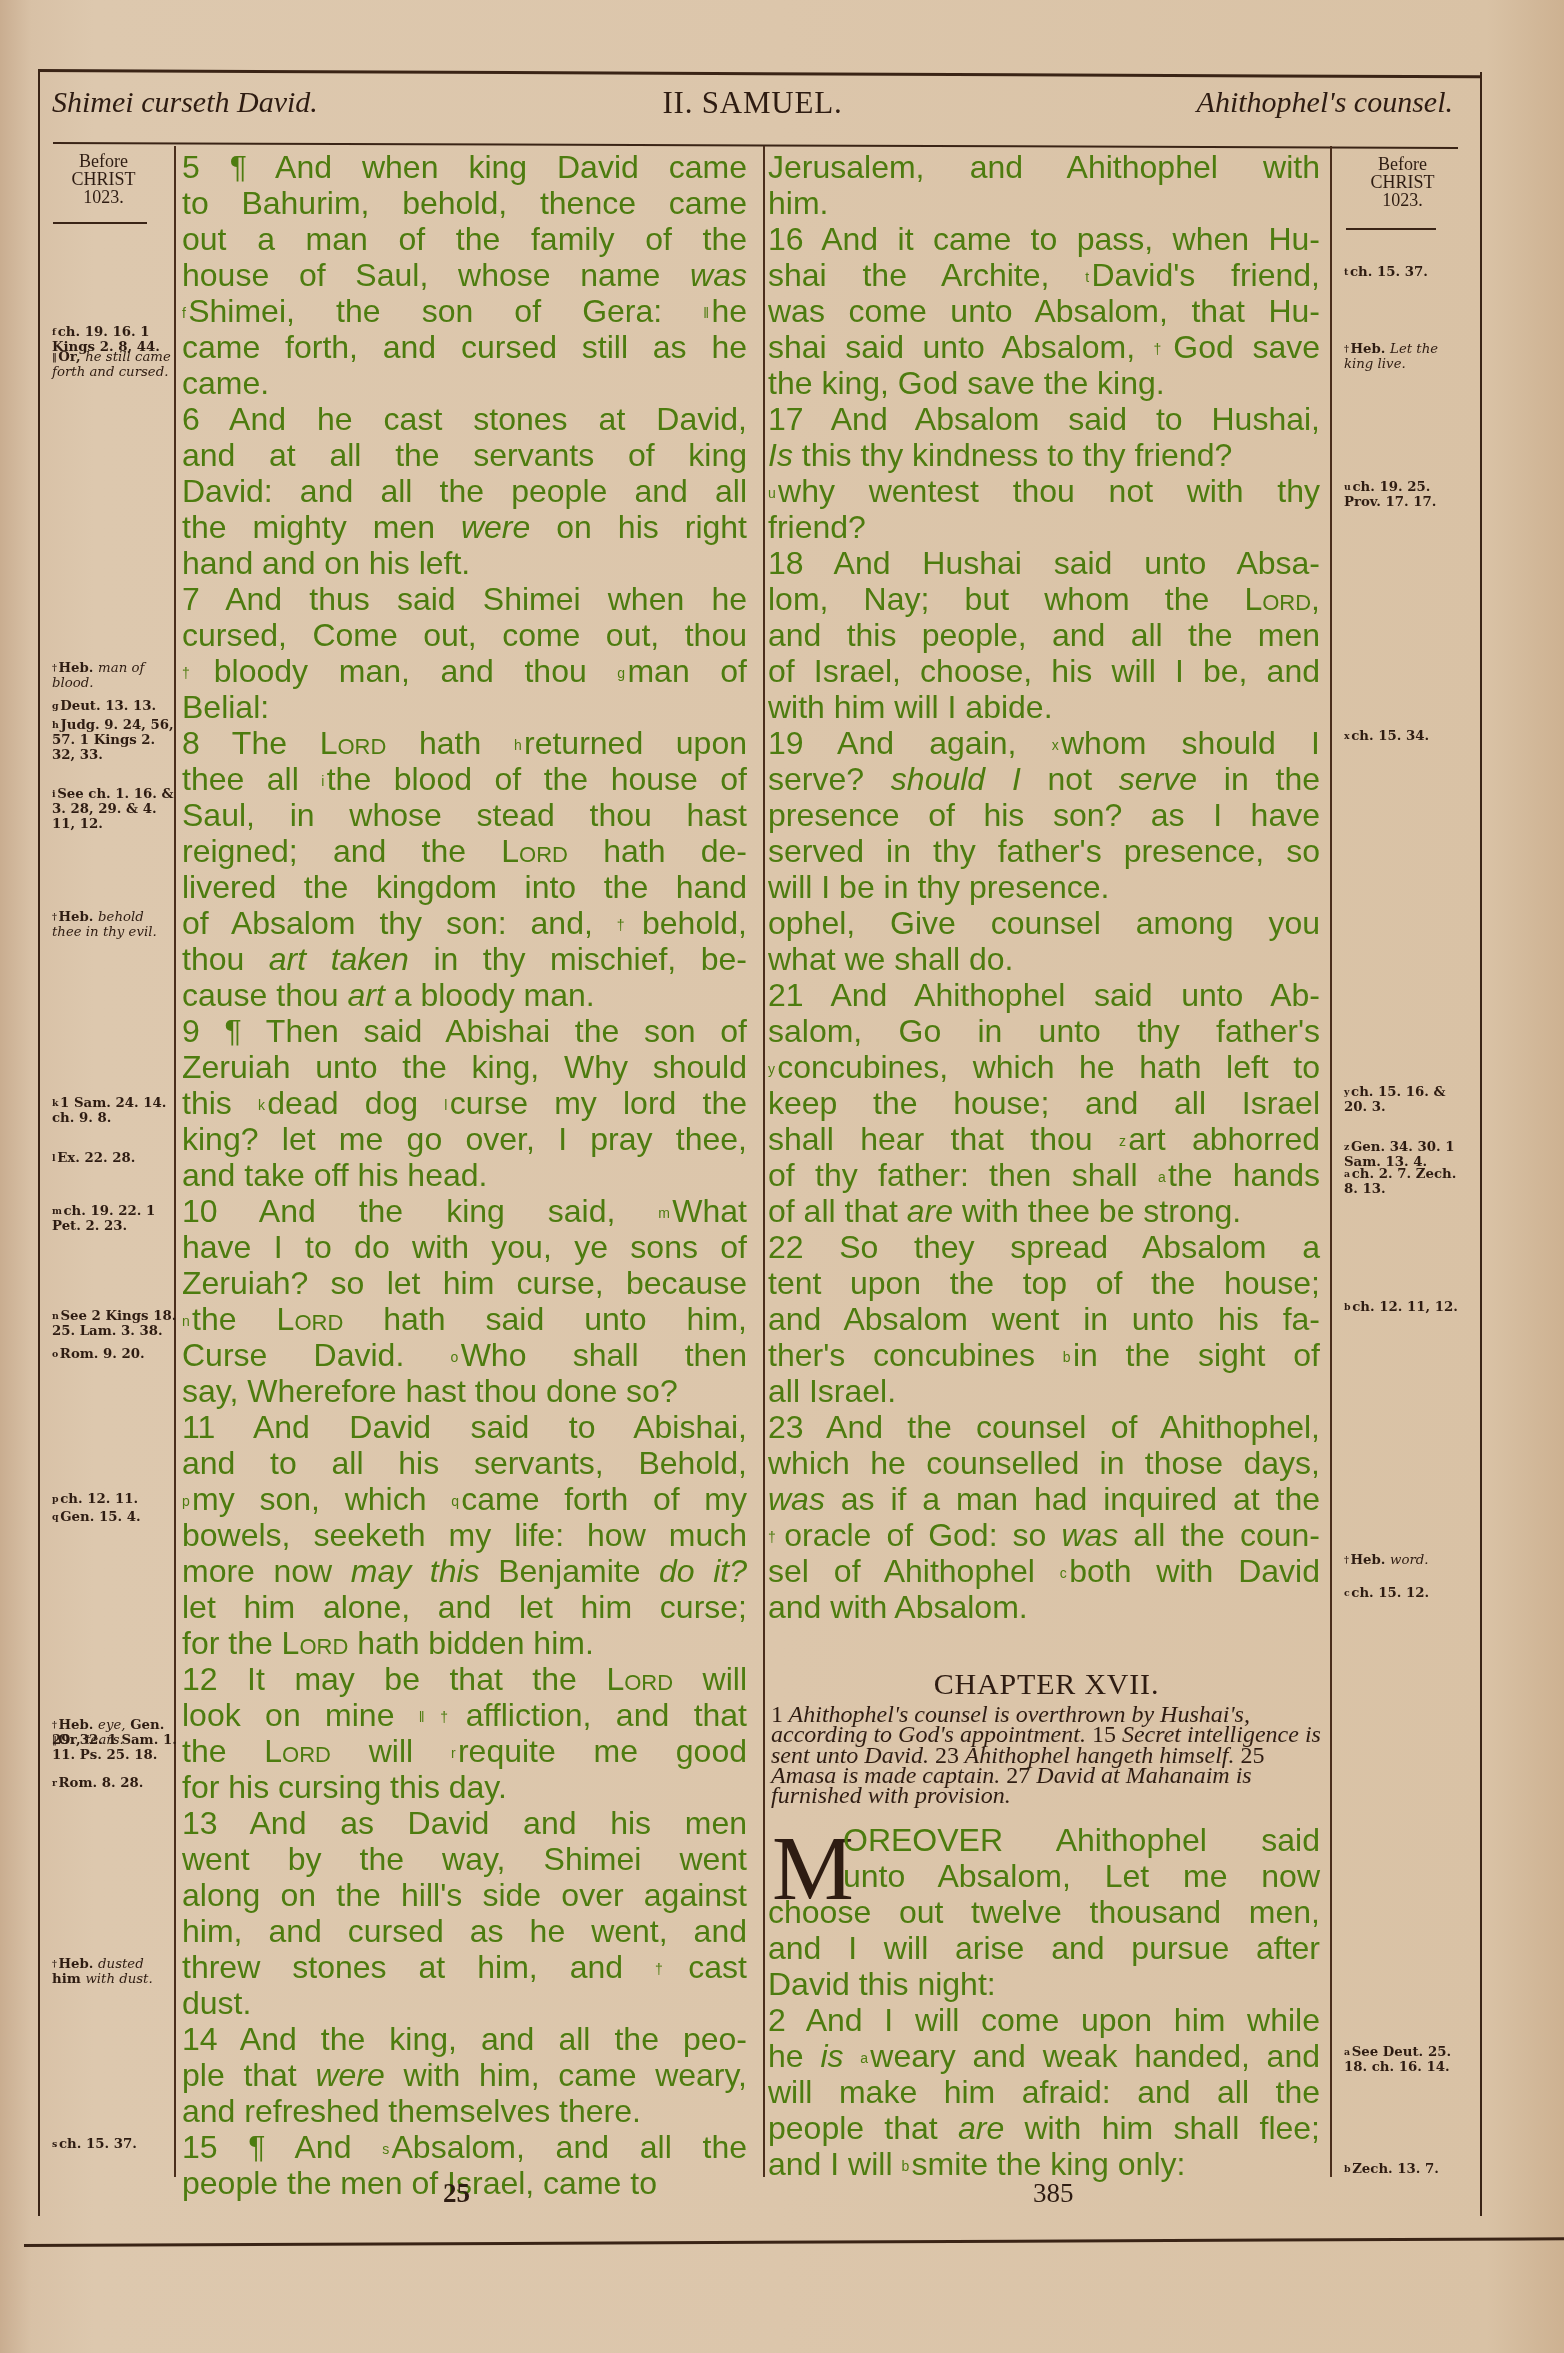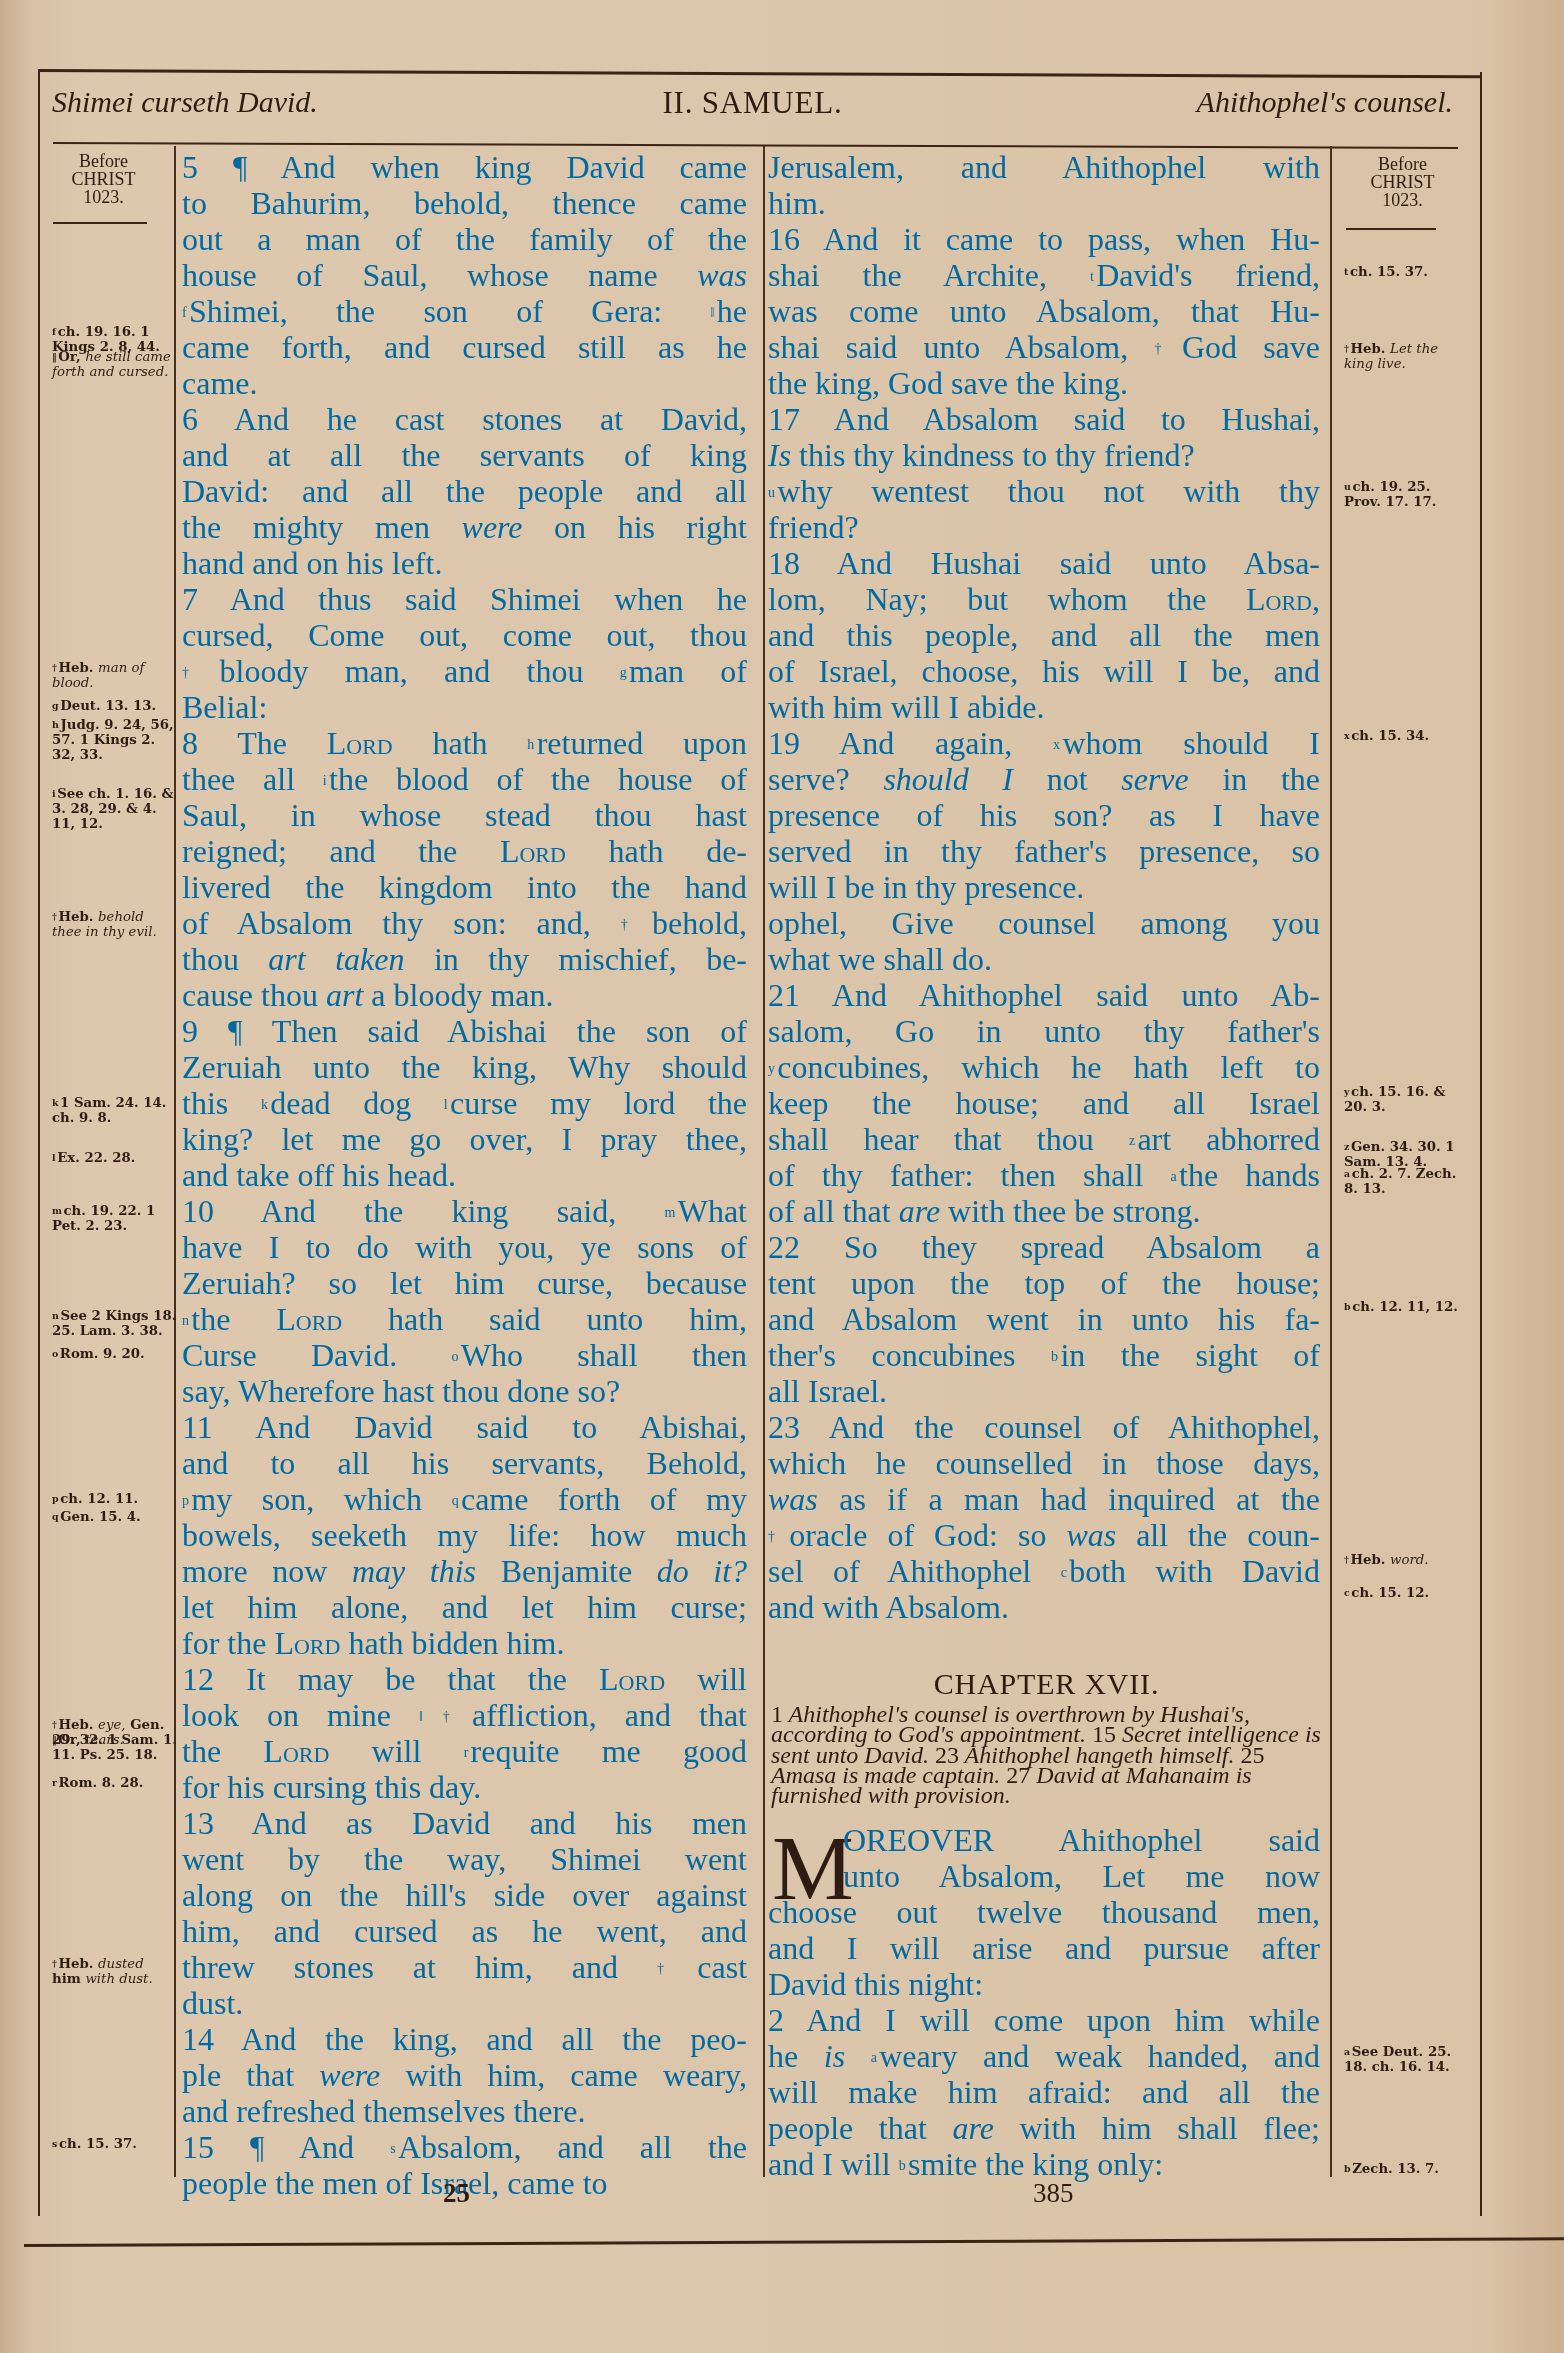--- a/index.html
+++ b/index.html
@@ -20,21 +20,21 @@
   .rule-header { position:absolute; left:53px; top:142px; width:1405px; height:2.3px; background:#3a2416; transform:rotate(0.2deg); transform-origin:left; }
 
   .vline { position:absolute; width:1.6px; background:#4a2e1c; }
   .margin { position:absolute; font-family:"DejaVu Serif", serif; font-size:13.3px; line-height:15px; color:#2e1c12; font-weight:bold; }
   .margin .note { position:absolute; left:0; width:125px; }
   .margin .note i { font-weight:normal; font-style:italic; }
   .margin .mk { font-size:9.4px; vertical-align:top; margin-right:1.6px; }
   .era { position:absolute; text-align:center; font-family:"Liberation Serif", serif; font-size:18px; line-height:18px; color:#2e1c12; }
   .era-rule { position:absolute; height:1.6px; background:#3a2416; }
 
-  .col { position:absolute; font-family:Liberation Serif, serif; font-size:32px; line-height:36px; color:#0369a1; }
+  .col { position:absolute; font-family:Liberation Sans, sans-serif; font-size:32px; line-height:36px; color:#4d7c0f; }
   .col .ln { display:block; white-space:nowrap; text-align:justify; text-align-last:justify; height:36px; overflow:visible; }
   .col .ln.last { text-align-last:left; }
   .col i { font-style:italic; }
   .col sup { font-size:14px; vertical-align:top; position:relative; top:1.6px; margin-right:2.3px; }
   .sc { font-variant:small-caps; }
 
   .chapter-title { position:absolute; left:767px; top:1667px; width:559px; text-align:center; font-family:"Liberation Serif", serif; font-size:30px; letter-spacing:0.8px; }
   .chapter-summary { position:absolute; left:771px; top:1704px; width:557px; font-family:"Liberation Serif", serif; font-size:24px; line-height:20.3px; font-style:italic; }
   .chapter-summary .n { font-style:normal; }
   .dropcap { position:absolute; left:772px; top:1829px; font-family:"Liberation Serif", serif; font-size:92px; line-height:78px; }

